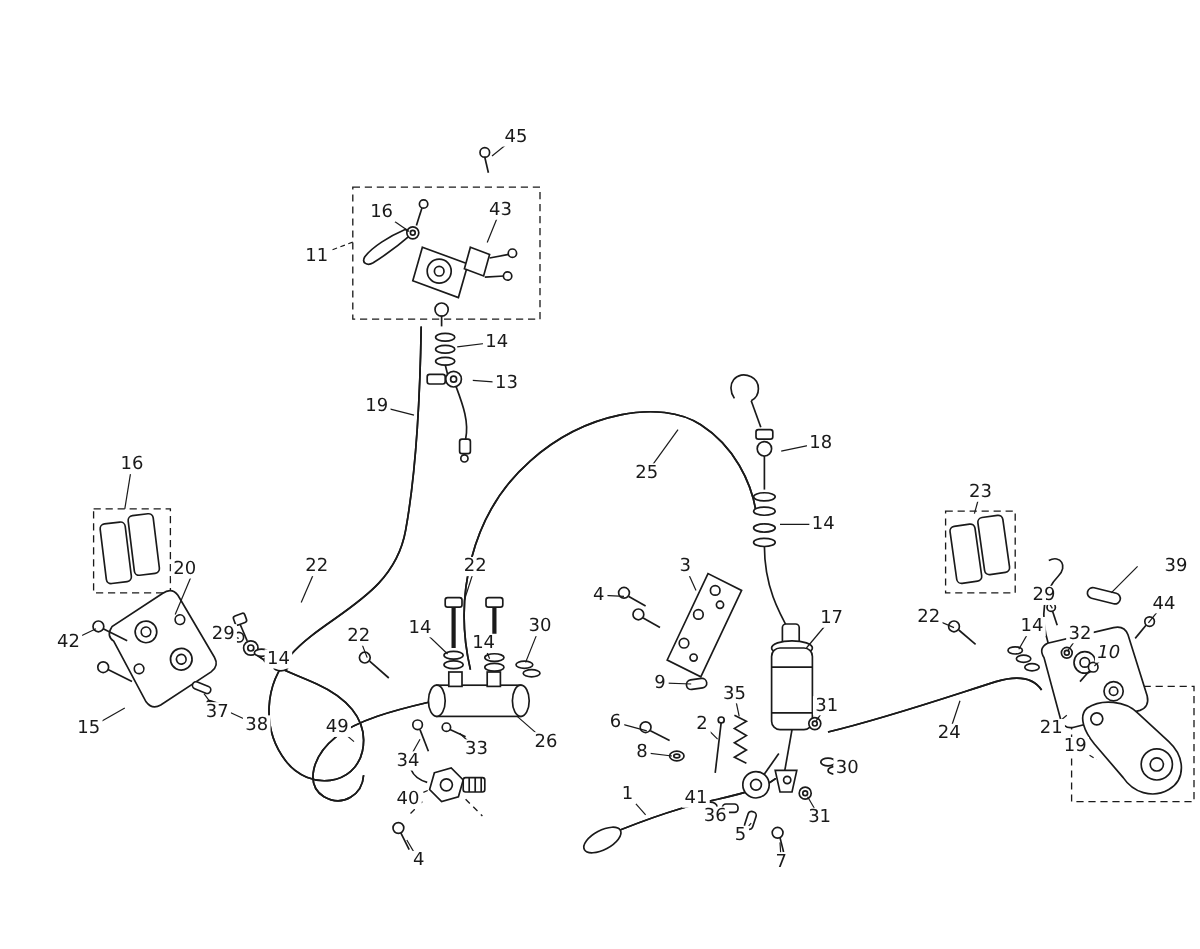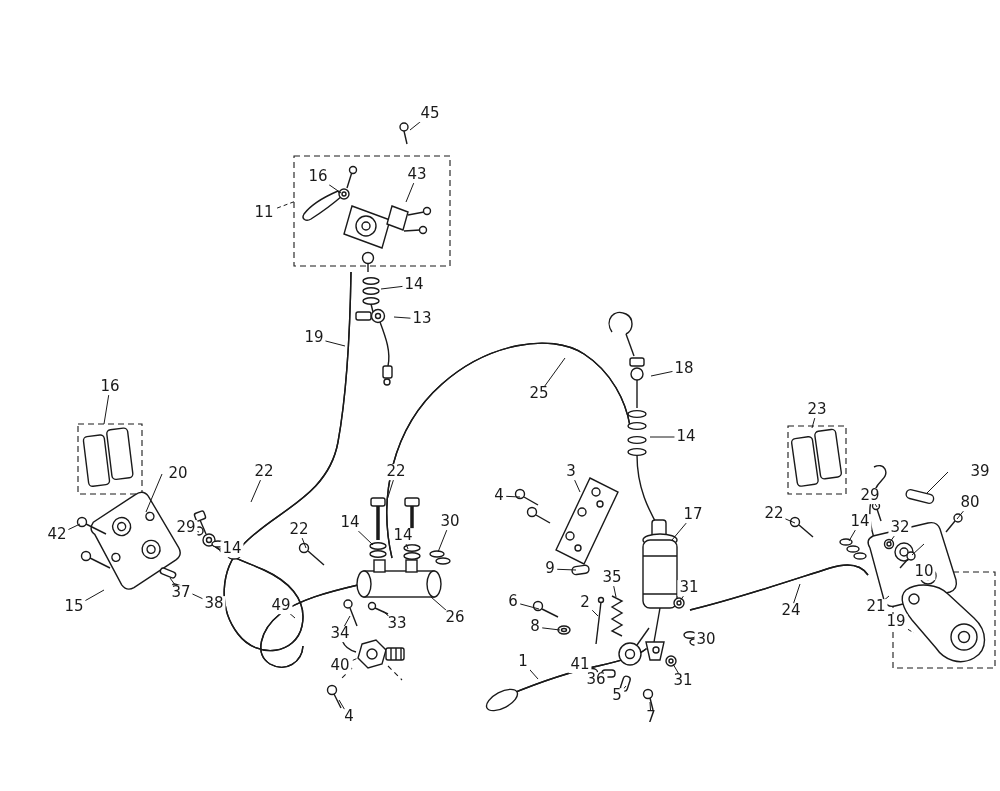--- a/index.html
+++ b/index.html
@@ -385,40 +385,40 @@
     <div class="part-label" style="left: 417px; top: 175px;">43</div>
     <div class="part-label" style="left: 264px; top: 213px;">11</div>
     <div class="part-label" style="left: 414px; top: 285px;">14</div>
     <div class="part-label" style="left: 422px; top: 319px;">13</div>
     <div class="part-label" style="left: 314px; top: 338px;">19</div>
     <div class="part-label" style="left: 110px; top: 387px;">16</div>
     <div class="part-label" style="left: 539px; top: 394px;">25</div>
     <div class="part-label" style="left: 684px; top: 369px;">18</div>
     <div class="part-label" style="left: 817px; top: 410px;">23</div>
     <div class="part-label" style="left: 686px; top: 437px;">14</div>
-    <div class="part-label" style="left: 178px; top: 474px;">20</div>
+    <div class="part-label" style="left: 154px; top: 474px;">20</div>
     <div class="part-label" style="left: 264px; top: 472px;">22</div>
     <div class="part-label" style="left: 396px; top: 472px;">22</div>
     <div class="part-label" style="left: 571px; top: 472px;">3</div>
     <div class="part-label" style="left: 499px; top: 496px;">4</div>
     <div class="part-label" style="left: 948px; top: 472px; margin-left: 32px;">39</div>
     <div class="part-label" style="left: 57px; top: 535px;">42</div>
     <div class="part-label" style="left: 186px; top: 528px;">29</div>
     <div class="part-label" style="left: 232px; top: 549px;">14</div>
     <div class="part-label" style="left: 299px; top: 530px;">22</div>
     <div class="part-label" style="left: 350px; top: 523px;">14</div>
     <div class="part-label" style="left: 403px; top: 536px;">14</div>
     <div class="part-label" style="left: 450px; top: 522px;">30</div>
     <div class="part-label" style="left: 693px; top: 515px;">17</div>
     <div class="part-label" style="left: 774px; top: 514px;">22</div>
     <div class="part-label" style="left: 870px; top: 496px;">29</div>
     <div class="part-label" style="left: 860px; top: 522px;">14</div>
     <div class="part-label" style="left: 900px; top: 528px;">32</div>
-    <div class="part-label" style="left: 970px; top: 503px;">80</div>
-    <div class="part-label" style="left: 924px; top: 572px;">10</div>
+    <div class="part-label" style="left: 970px; top: 503px;">44</div>
+    <div class="part-label" style="left: 924px; top: 544px; font-style: italic;">10</div>
     <div class="part-label" style="left: 550px; top: 569px;">9</div>
     <div class="part-label" style="left: 612px; top: 578px;">35</div>
     <div class="part-label" style="left: 689px; top: 588px;">31</div>
     <div class="part-label" style="left: 74px; top: 607px;">15</div>
     <div class="part-label" style="left: 181px; top: 593px;">37</div>
     <div class="part-label" style="left: 214px; top: 604px;">38</div>
     <div class="part-label" style="left: 281px; top: 606px;">49</div>
     <div class="part-label" style="left: 340px; top: 634px;">34</div>
     <div class="part-label" style="left: 397px; top: 624px;">33</div>
     <div class="part-label" style="left: 455px; top: 618px;">26</div>

